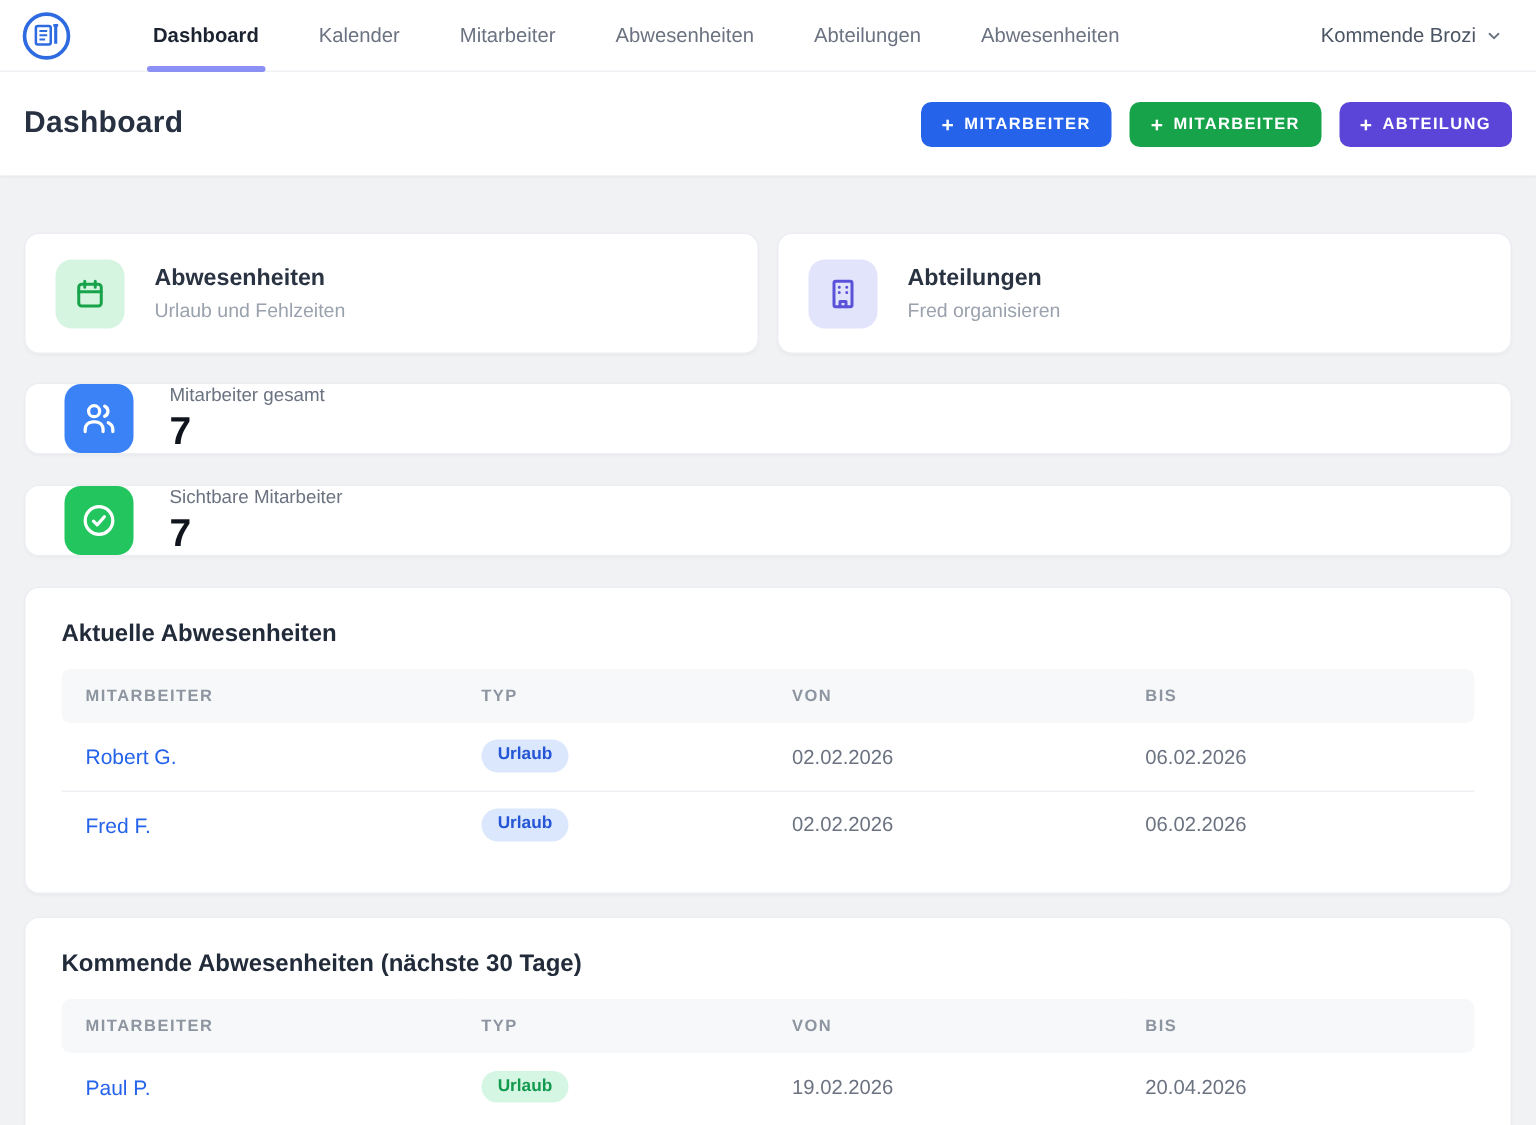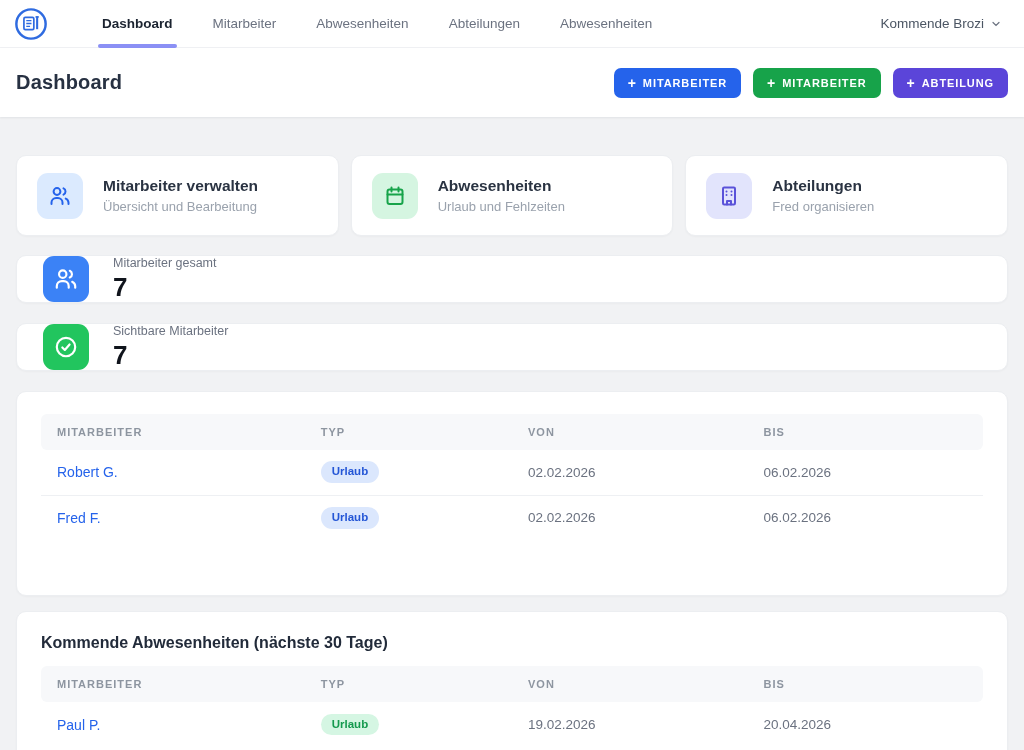--- a/index.html
+++ b/index.html
@@ -124,20 +124,23 @@
       <rect x="10.5" y="11" width="10.5" height="13" rx="1.4" stroke-width="1.8"></rect>
       <path d="M13 14.5h5.5M13 17.5h5.5M13 20.5h4" stroke-width="1.4"></path>
       <path d="M24.5 10.5v13" stroke-width="2.2"></path>
       <path d="M22.8 10.5h3.4" stroke-width="1.8"></path>
     </svg>
   </div>
 
   <nav class="nav-items">
     <a class="nav-item active">
       <span>Dashboard</span>
+    </a>
+    <a class="nav-item">
+      <span>Kalender</span>
     </a>
     <a class="nav-item">
       <span>Mitarbeiter</span>
     </a>
     <a class="nav-item">
       <span>Abwesenheiten</span>
     </a>
     <a class="nav-item">
       <span>Abteilungen</span>
     </a>
@@ -168,34 +171,20 @@
     <button class="btn btn-purple">
       <span class="plus">+</span>
       <span>ABTEILUNG</span>
     </button>
   </div>
 </div>
 
 <main class="content">
 
   <div class="quick-row">
-    <div class="quick-card">
-      <span class="icon-tile tile-blue-light">
-        <svg width="24" height="24" viewBox="0 0 24 24" fill="none" stroke="currentColor" stroke-width="2" stroke-linecap="round" stroke-linejoin="round">
-          <circle cx="9" cy="7.5" r="3.4"></circle>
-            <path d="M3.5 20v-1.4a4.6 4.6 0 0 1 4.6-4.6h1.8a4.6 4.6 0 0 1 4.6 4.6V20"></path>
-            <path d="M15.5 4.4a3.4 3.4 0 0 1 0 6.2"></path>
-            <path d="M20.5 20v-1.2a4.6 4.6 0 0 0-2.8-4.2"></path>
-        </svg>
-      </span>
-      <div>
-        <div class="quick-title">Mitarbeiter verwalten</div>
-        <div class="quick-sub">Übersicht und Bearbeitung</div>
-      </div>
-    </div>
 
     <div class="quick-card">
       <span class="icon-tile tile-green-light">
         <svg width="24" height="24" viewBox="0 0 24 24" fill="none" stroke="currentColor" stroke-width="2" stroke-linecap="round" stroke-linejoin="round">
           <rect x="4.5" y="5.5" width="15" height="14.5" rx="2"></rect>
             <path d="M8.5 3.5v4M15.5 3.5v4M4.5 10.5h15"></path>
         </svg>
       </span>
       <div>
         <div class="quick-title">Abwesenheiten</div>
@@ -242,20 +231,21 @@
         </svg>
       </span>
       <div>
         <div class="stat-label">Sichtbare Mitarbeiter</div>
         <div class="stat-value">7</div>
       </div>
     </div>
   </div>
 
   <section class="table-card first">
+    <h2 class="section-title">Aktuelle Abwesenheiten</h2>
     <table>
       <colgroup>
           <col class="c1">
           <col class="c2">
           <col class="c3">
           <col class="c4">
         </colgroup>
       <thead>
         <tr>
           <th>MITARBEITER</th>

